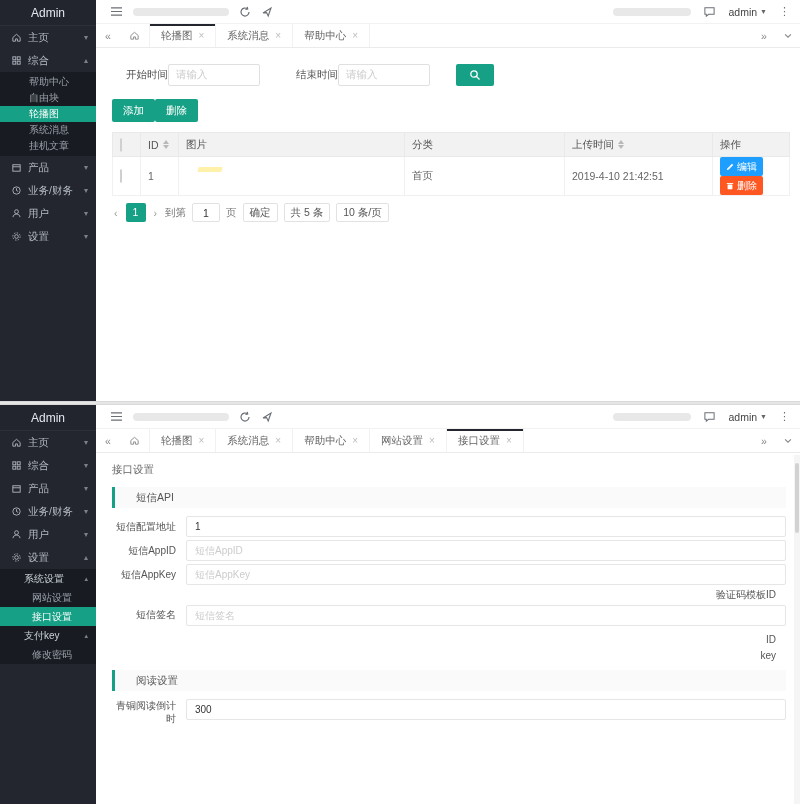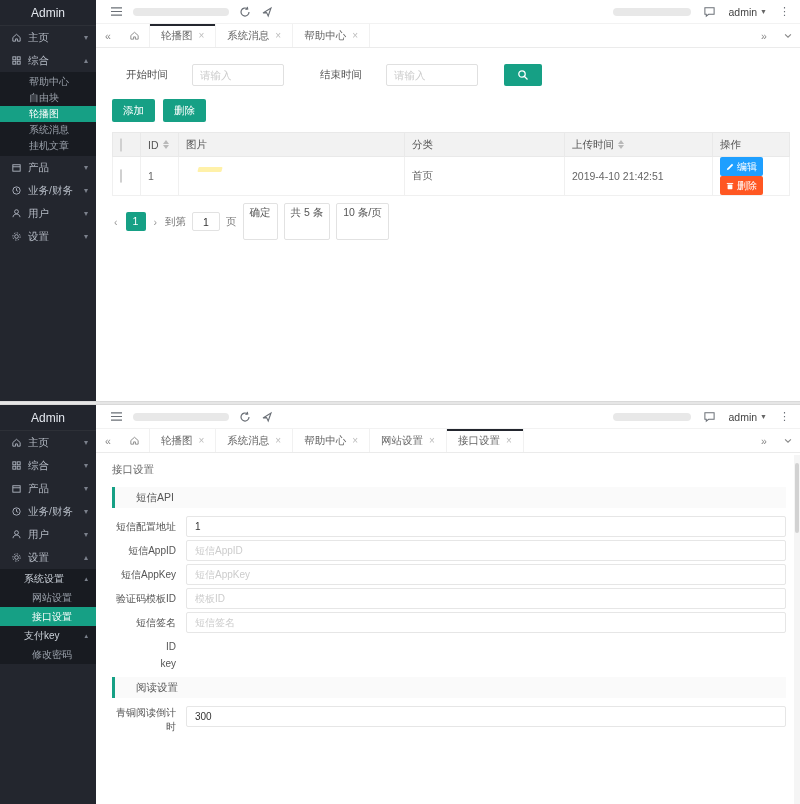--- a/index.html
+++ b/index.html
@@ -39,53 +39,53 @@
   .tab-ctl { width:24px; display:flex; align-items:center; justify-content:center; color:#888; cursor:pointer; }
   .home-tab { width:30px; display:flex; align-items:center; justify-content:center; border-right:1px solid #f1f1f1; cursor:pointer; }
   .tab { position:relative; display:flex; align-items:center; gap:6px; padding:0 11px; border-right:1px solid #f1f1f1; cursor:pointer; white-space:nowrap; }
   .tab .x { color:#bcbcbc; font-size:10px; }
   .tab.active::before { content:""; position:absolute; left:0; top:0; right:0; height:2px; background:#23262e; }
   .tab-spacer { flex:1; }
 
   
   .content1 { flex:1; padding:10px 10px 0 16px; overflow:hidden; }
   .search-row { display:flex; align-items:center; margin:6px 0 0 14px; font-size:10.5px; color:#555; }
-  .inp { height:22px; border:1px solid #e0e0e0; border-radius:2px; padding:4px 7px; font-size:10.5px; color:#333; width:92px; margin-left:24px; font-family:Liberation Serif, serif; }
+  .inp { height:22px; border:1px solid #e0e0e0; border-radius:2px; padding:4px 7px; font-size:10.5px; color:#333; width:92px; margin-left:0; font-family:Liberation Mono, monospace; }
   .inp::placeholder { color:#ccc; }
   .lab2 { margin-left:36px; }
   .search-btn { width:38px; height:22px; background:#16a085; border:none; border-radius:2px; margin-left:26px; display:flex; align-items:center; justify-content:center; cursor:pointer; }
-  .btn-row { margin-top:13px; display:flex; gap:8px; }
+  .btn-row { margin-top:13px; display:flex; }
   .tbtn { height:23px; padding:0 11px; background:#16a085; color:#fff; border:none; border-radius:2px; font-size:10.5px; cursor:pointer; font-family:inherit; }
   table { width:100%; border-collapse:collapse; margin-top:10px; font-size:10.5px; table-layout:fixed; }
   th { background:#f2f2f2; height:24px; font-weight:normal; color:#555; text-align:left; padding:0 7px; border:1px solid #e9e9e9; }
   td { height:32px; padding:0 7px; border:1px solid #f0f0f0; color:#666; }
   .cb { width:12px; height:12px; border:1px solid #d0d0d0; border-radius:2px; background:#fff; cursor:pointer; }
   .th-flex { display:flex; align-items:center; gap:4px; }
   .sort { display:inline-flex; flex-direction:column; gap:1px; }
   .sort i { display:block; width:0; height:0; border-left:3px solid transparent; border-right:3px solid transparent; }
   .sort .up { border-bottom:4px solid #b9b9b9; }
   .sort .dn { border-top:4px solid #b9b9b9; }
   .banner { width:58px; height:23px; border-radius:2px; background:linear-gradient(100deg,#ff4d00,#ff9100); position:relative; overflow:hidden; }
   .banner::before { content:""; position:absolute; left:7px; top:5px; width:34px; height:5px; background:rgba(255,255,255,.9); transform:skewX(-14deg); border-radius:1px; }
   .banner::after { content:""; position:absolute; left:12px; bottom:4px; width:24px; height:5px; background:rgba(255,240,160,.9); transform:skewX(-14deg); border-radius:1px; }
   .act-btn { display:inline-flex; align-items:center; gap:3px; height:19px; padding:0 6px; border:none; border-radius:2px; color:#fff; font-size:10px; cursor:pointer; font-family:inherit; }
   .edit { background:#1e9fff; margin-right:5px; }
   .del { background:#ff5722; }
   .pager { display:flex; align-items:center; gap:6px; margin-top:7px; font-size:10.5px; color:#777; }
   .pg-nav { color:#999; padding:0 2px; cursor:pointer; }
   .pg-cur { width:20px; height:19px; line-height:19px; text-align:center; background:#16a085; color:#fff; border-radius:2px; }
   .pg-input { width:28px; height:19px; border:1px solid #e2e2e2; border-radius:2px; text-align:center; font-size:10.5px; color:#333; font-family:inherit; }
-  .pg-box { height:37px; line-height:17px; border:1px solid #e2e2e2; border-radius:2px; padding:0 6px; background:#fff; color:#555; cursor:pointer; }
+  .pg-box { height:19px; line-height:17px; border:1px solid #e2e2e2; border-radius:2px; padding:0 6px; background:#fff; color:#555; cursor:pointer; }
   .pg-text { color:#777; }
 
   
   .content2 { flex:1; padding:6px 14px 0 16px; overflow:hidden; position:relative; }
   .page-title { font-size:10.5px; color:#666; margin:4px 0 10px 0; }
   .sec-bar { height:21px; line-height:21px; background:#fafafa; border-left:3px solid #16a085; padding-left:21px; font-size:10.5px; color:#555; margin-bottom:8px; }
-  .f-row { display:flex; align-items:center; margin-bottom:3px; }
+  .f-row { display:flex; align-items:center; margin-bottom:3px;justify-content:flex-end; }
   .f-row.tall { align-items:flex-start; margin-bottom:9px; }
   .f-label { width:74px; flex-shrink:0; text-align:right; padding-right:10px; font-size:10px; color:#555; line-height:1.35; }
   .f-label .unit { display:block; color:#555; }
   .f-input { flex:1; height:21px; border:1px solid #e6e6e6; border-radius:2px; padding:0 8px; font-size:10px; color:#333; font-family:inherit; min-width:0; }
   .f-input::placeholder { color:#ccc; }
   .sec-gap { height:4px; }
   .scrollbar { position:absolute; right:0; top:0; bottom:0; width:6px; background:#f5f5f5; }
   .scroll-thumb { position:absolute; left:1px; top:8px; width:4px; height:70px; background:#d2d2d2; border-radius:2px; cursor:pointer; }
 
   .icon { display:inline-flex; }
@@ -486,21 +486,20 @@
       <div class="f-row">
         <div class="f-label">短信AppID</div>
         <input class="f-input" placeholder="短信AppID" style="">
       </div>
       <div class="f-row">
         <div class="f-label">短信AppKey</div>
         <input class="f-input" placeholder="短信AppKey" style="">
       </div>
       <div class="f-row">
         <div class="f-label">验证码模板ID</div>
-        <input class="f-input" placeholder="模板ID" style="">
       </div>
       <div class="f-row">
         <div class="f-label">短信签名</div>
         <input class="f-input" placeholder="短信签名" style="">
       </div>
 
       <div class="sec-gap"></div>
       <div class="f-row">
         <div class="f-label">ID</div>
       </div>

